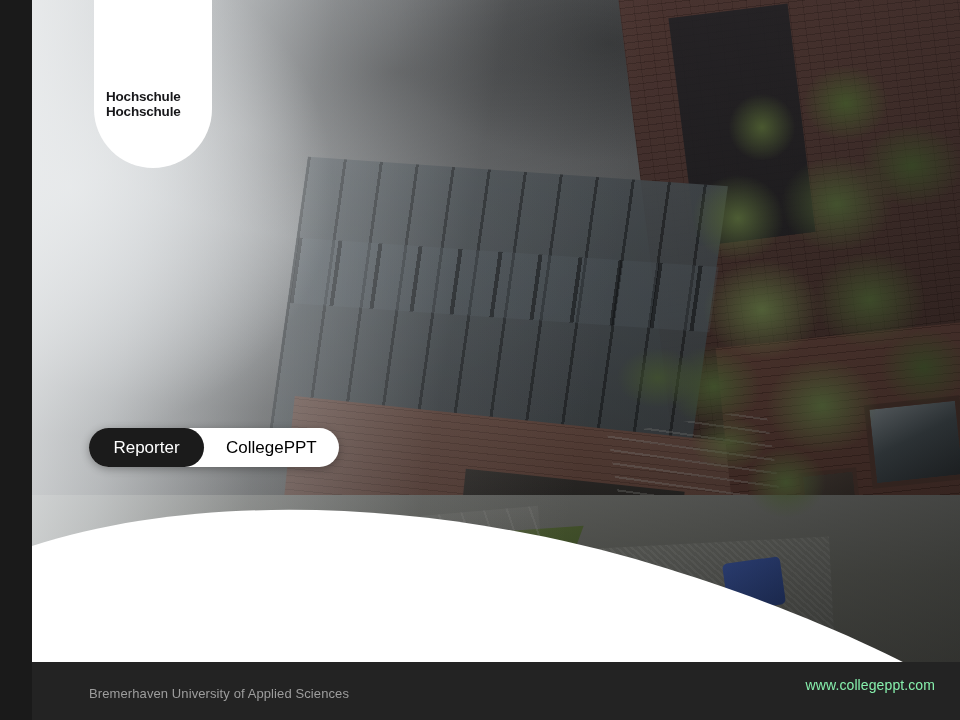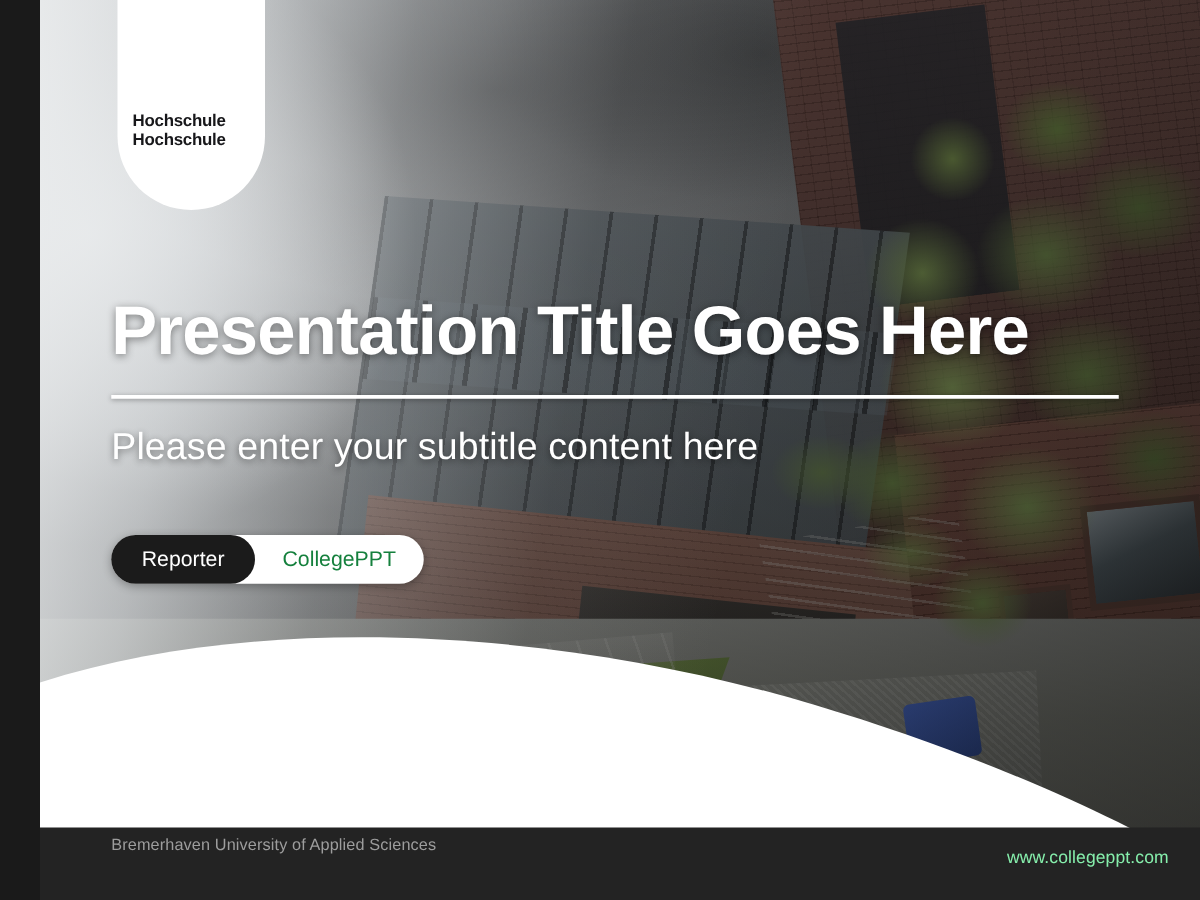--- a/index.html
+++ b/index.html
@@ -265,21 +265,21 @@
     display: flex; align-items: center; justify-content: center;
     background: #1b1b1b;
     color: #ffffff;
     border-radius: 20px;
     padding: 0 20px;
     font-size: 17px;
     min-width: 75px;
   }
   .pill-right {
     display: flex; align-items: center; justify-content: center;
-    color: #15803d;
+    color: #000000;
     padding: 0 22px;
     font-size: 17px;
   }
 
   
   .wave-svg {
     position: absolute;
     left: 0; bottom: 0;
     width: 960px; height: 260px;
     z-index: 8;
@@ -288,21 +288,21 @@
 
   
   .footer {
     position: absolute;
     left: 0; bottom: 0;
     width: 960px; height: 58px;
     background: #232323;
     z-index: 9;
   }
   .footer-left {
-    position: absolute; left: 57px; top: 6px;
+    position: absolute; left: 57px; top: 24px;
     color: #9d9d9d; font-size: 13px; letter-spacing: 0.1px;
   }
   .footer-right {
     position: absolute; right: 57px; top: 15px;
     color: #86efac; font-size: 14px; letter-spacing: 0.1px;
   }
 </style>
 </head>
 <body>
 
@@ -333,25 +333,20 @@
   <div class="photo-layer bg-overlay-dark"></div>
   <div class="photo-layer bg-overlay-light"></div>
 
   <div class="logo-tab">
     <div class="logo-text">
       <div>Hochschule</div>
       <div>Hochschule</div>
     </div>
   </div>
 
-  <div class="copy">
-    <h1 class="slide-title">Presentation Title Goes Here</h1>
-    <div class="title-rule"></div>
-    <p class="slide-subtitle">Please enter your subtitle content here</p>
-  </div>
 
   <div class="pill">
     <div class="pill-left">Reporter</div>
     <div class="pill-right">CollegePPT</div>
   </div>
 
   <svg class="wave-svg" viewBox="0 0 960 260" preserveAspectRatio="none">
     <path d="M0,118 C200,60 430,78 620,130 C760,168 880,208 960,246 L960,260 L0,260 Z" fill="#d9d9d9"></path>
     <path d="M0,86 C180,28 420,44 620,104 C780,152 890,208 960,252 L960,260 L0,260 Z" fill="#ffffff"></path>
   </svg>

